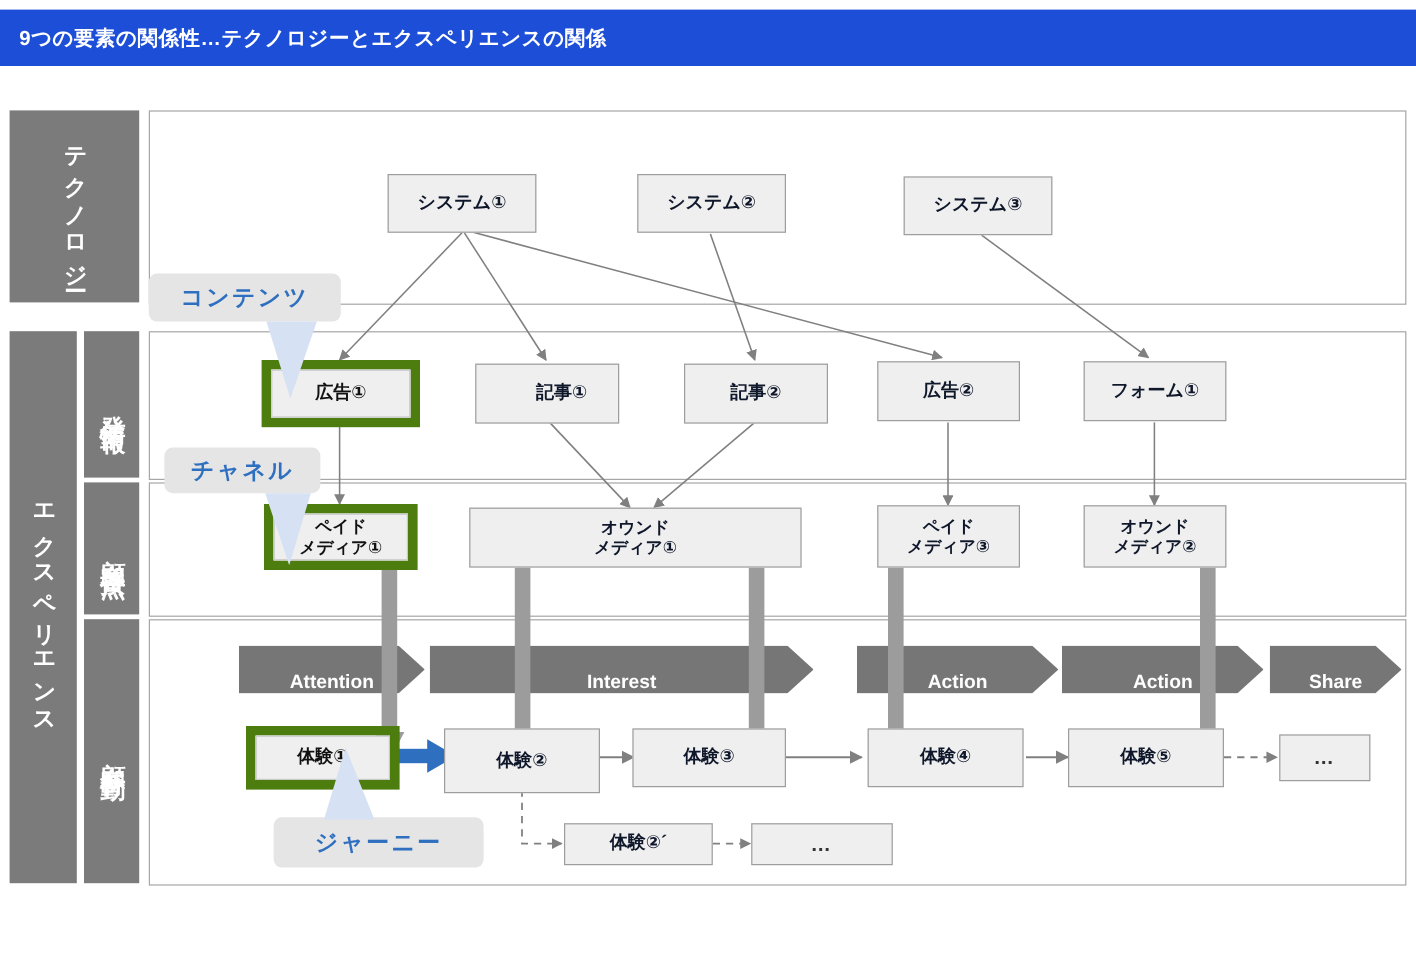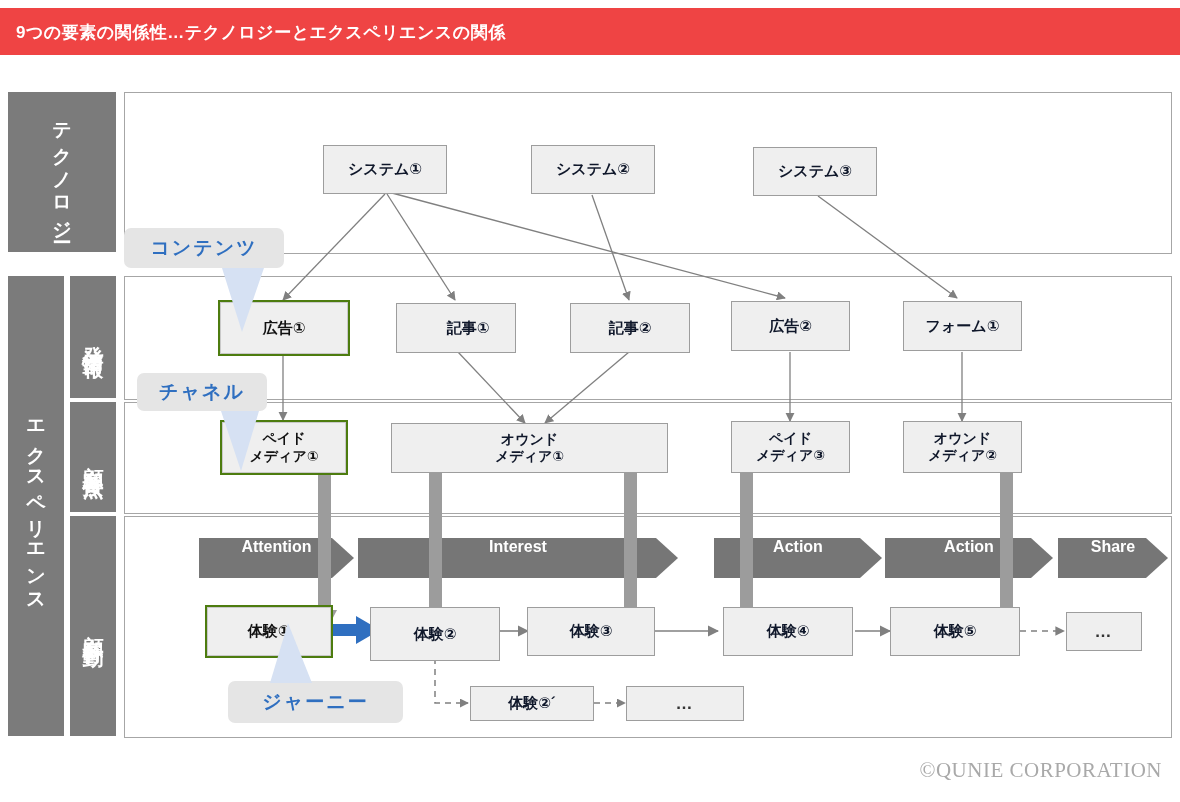--- a/index.html
+++ b/index.html
@@ -7,21 +7,21 @@
     width:1180px;height:802px;
     background:#ffffff;
     font-family:"Liberation Sans","DejaVu Sans",sans-serif;
     position:relative;overflow:hidden;
   }
   .stage{position:absolute;left:0;top:0;width:1180px;height:802px;}
 
   
   .header{
     position:absolute;left:0;top:8px;width:1180px;height:47px;
-    background:#ef4444;
+    background:#1d4ed8;
   }
   .header-title{
     position:absolute;left:16px;top:50%;transform:translateY(-50%);
     color:#ffffff;font-size:17px;font-weight:bold;letter-spacing:.5px;
     white-space:nowrap;
   }
 
   
   .side{
     position:absolute;background:#7b7b7b;color:#fff;
@@ -56,35 +56,35 @@
     font-size:15px;font-weight:bold;color:#0f172a;
     line-height:1.25;
     box-sizing:border-box;
     z-index:6;
   }
   .node.two-line{font-size:14px;}
   .node.dots{font-size:17px;letter-spacing:2px;color:#333;font-weight:bold;}
 
   
   .hl{
-    position:absolute;border:2px solid #4d7c0f;background:#efefef;
+    position:absolute;border:8px solid #4d7c0f;background:#efefef;
     box-sizing:border-box;z-index:7;
     display:flex;align-items:center;justify-content:center;text-align:center;
     font-size:15px;font-weight:bold;color:#111;line-height:1.25;
   }
   .hl .inner{
     width:100%;height:100%;border:1px solid #c9c9c9;background:#efefef;
     display:flex;align-items:center;justify-content:center;box-sizing:border-box;
   }
   .hl.two-line .inner{font-size:14px;}
 
   
   .chev{
     position:absolute;height:40px;background:#767676;
-    display:flex;align-items:flex-start;justify-content:center;
+    display:flex;align-items:flex-end;justify-content:center;
     color:#fff;font-size:16px;font-weight:bold;
     clip-path:polygon(0 0, calc(100% - 22px) 0, 100% 50%, calc(100% - 22px) 100%, 0 100%);
     z-index:4;
   }
 
   
   .callout{
     position:absolute;background:#e5e5e5;border-radius:7px;
     color:#2f6fc0;font-size:19px;font-weight:bold;letter-spacing:2px;
     display:flex;align-items:center;justify-content:center;
@@ -310,15 +310,14 @@
     </svg>
   </div>
 
   <div class="callout" style="left:228px;top:681px;width:175px;height:42px;">
     <span>ジャーニー</span>
     <svg style="position:absolute;left:36px;top:-46px;width:70px;height:60px;overflow:visible;">
       <path d="M6,48 L48,48 L24,-12 z" fill="#d6e1f3"></path>
     </svg>
   </div>
 
-  <div class="footer">©QUNIE CORPORATION</div>
 
 </div>
 
 </body></html>

